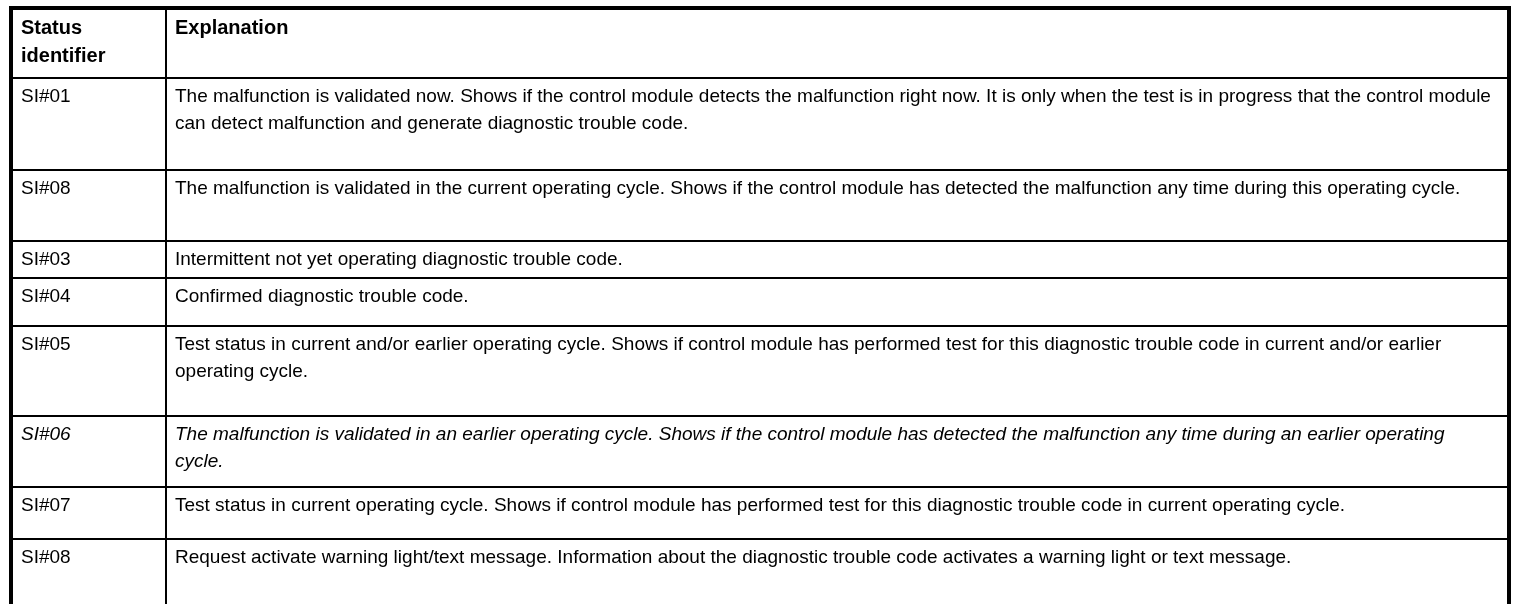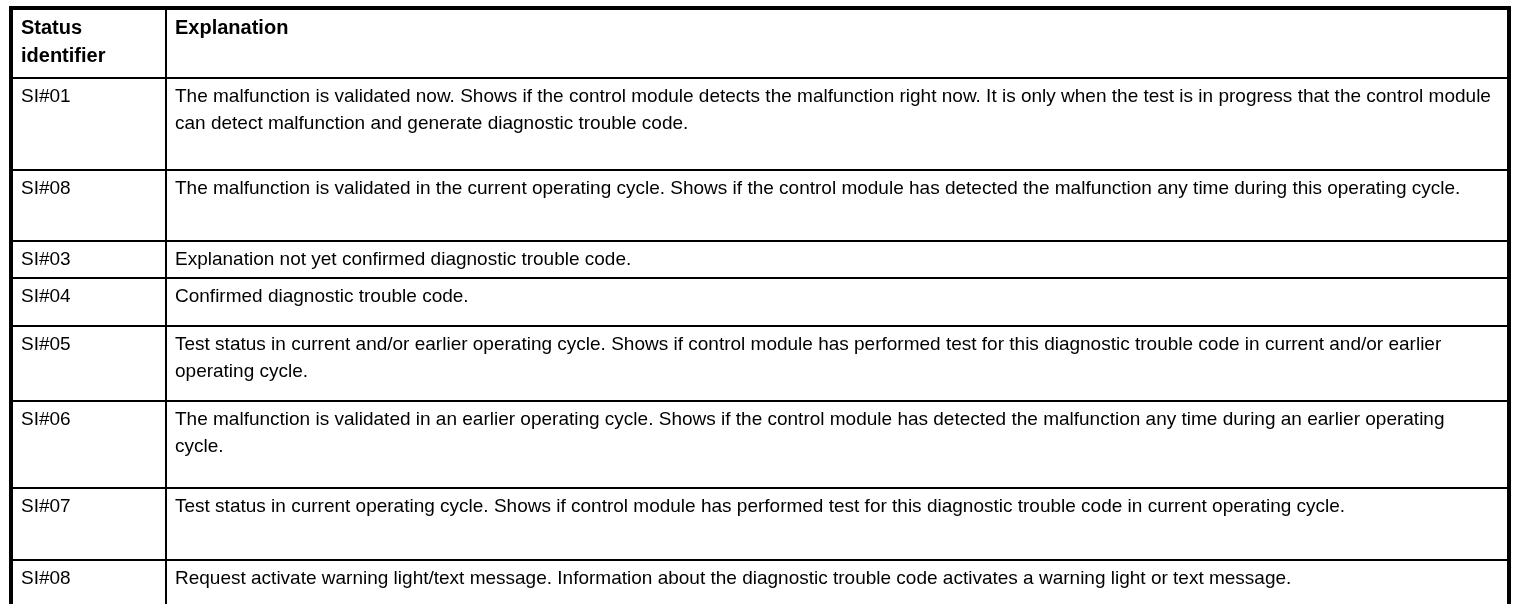--- a/index.html
+++ b/index.html
@@ -39,23 +39,23 @@
   table.si-table th {
     font-weight: bold;
     font-size: 20px;
     line-height: 28px;
   }
   tr.r-header { height: 70px; }
   tr.r-1 { height: 92px; }
   tr.r-2 { height: 71px; }
   tr.r-3 { height: 32px; }
   tr.r-4 { height: 48px; }
-  tr.r-5 { height: 75px; margin-top: 40px; }
-  tr.r-6 { height: 87px; }
-  tr.r-7 { height: 72px; }
+  tr.r-5 { height: 90px; margin-top: 40px; }
+  tr.r-6 { height: 71px; font-style: italic; }
+  tr.r-7 { height: 52px; }
   tr.r-8 { height: 67px; }
 </style>
 </head>
 <body>
 
 <div class="page">
   <table class="si-table">
     <colgroup>
       <col class="col-id">
       <col class="col-explanation">
@@ -70,21 +70,21 @@
       <tr class="r-1">
         <td>SI#01</td>
         <td>The malfunction is validated now. Shows if the control module detects the malfunction right now. It is only when the test is in progress that the control module can detect malfunction and generate diagnostic trouble code.</td>
       </tr>
       <tr class="r-2">
         <td>SI#08</td>
         <td>The malfunction is validated in the current operating cycle. Shows if the control module has detected the malfunction any time during this operating cycle.</td>
       </tr>
       <tr class="r-3">
         <td>SI#03</td>
-        <td>Explanation not yet confirmed diagnostic trouble code.</td>
+        <td>Intermittent not yet operating diagnostic trouble code.</td>
       </tr>
       <tr class="r-4">
         <td>SI#04</td>
         <td>Confirmed diagnostic trouble code.</td>
       </tr>
       <tr class="r-5">
         <td>SI#05</td>
         <td>Test status in current and/or earlier operating cycle. Shows if control module has performed test for this diagnostic trouble code in current and/or earlier operating cycle.</td>
       </tr>
       <tr class="r-6">

